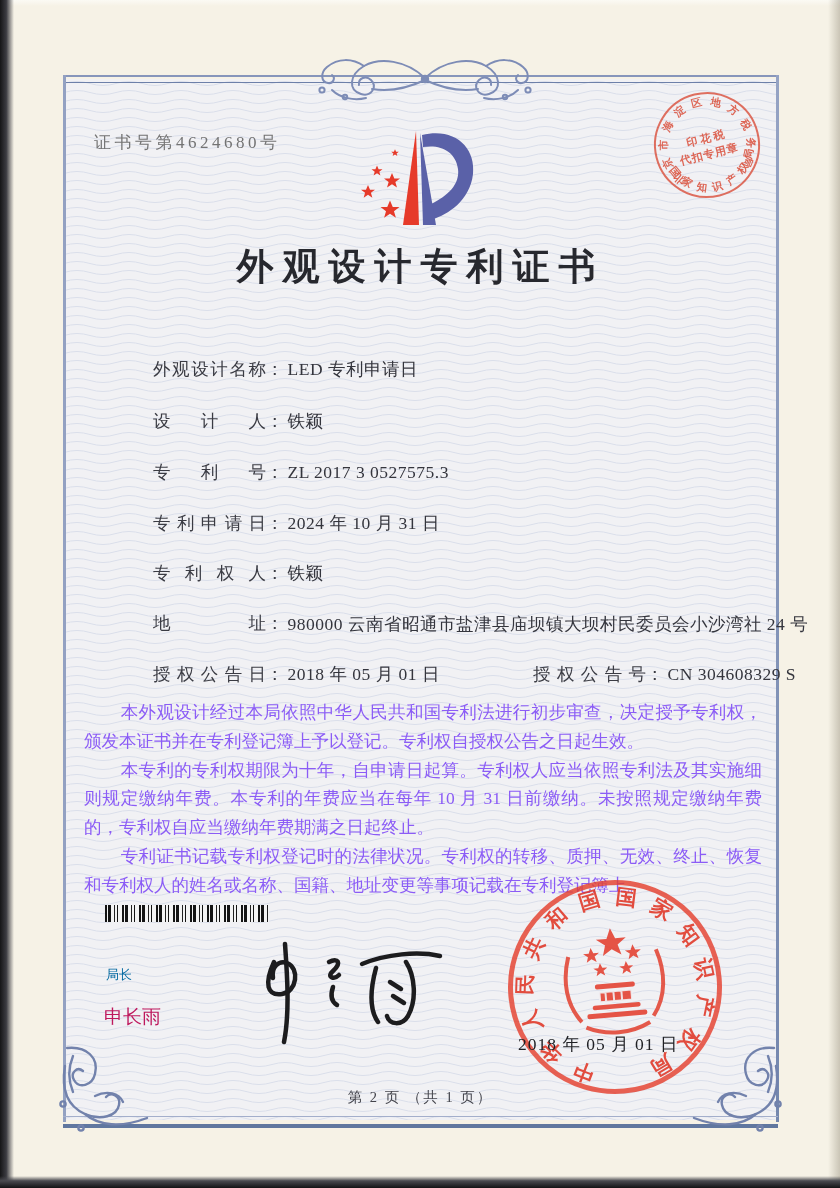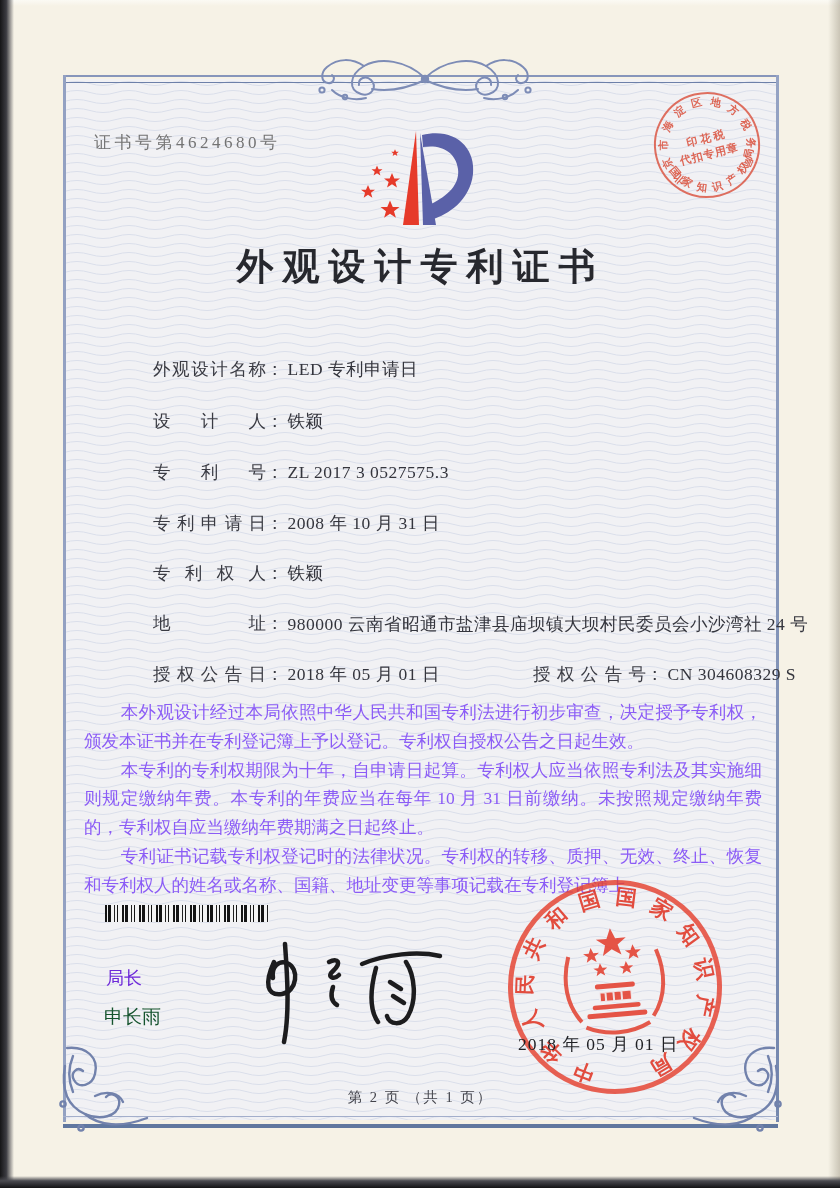--- a/index.html
+++ b/index.html
@@ -35,23 +35,23 @@
   .flabel{display:inline-block;width:113px;text-align:justify;text-align-last:justify;color:#3a3b43;margin-left:48px;}
   .fcolon{display:inline-block;margin-right:4px;color:#3a3b43;}
   .fvalue{color:#34353d;letter-spacing:.5px;}
   .fvalue.wrap{display:inline-block;width:522px;white-space:normal;vertical-align:top;line-height:26px;}
   .frow.right{left:485px;}
   .paras{position:absolute;left:84px;top:698px;width:678px;z-index:4;}
   .paras p{margin:0;text-indent:2.1em;font-size:17.5px;line-height:28.8px;text-align:justify;color:#8b5cf6;}
   .barcode{position:absolute;left:105px;top:905px;width:164px;height:17px;z-index:4;
       background:repeating-linear-gradient(90deg,#141414 0 2px,#f4f4f4 2px 3px,#141414 3px 6px,
       #f4f4f4 6px 9px,#222 9px 10px,#f4f4f4 10px 12px,#141414 12px 13px,#f4f4f4 13px 17px);}
-  .director-label{position:absolute;left:106px;top:966px;font-size:18px;color:#6d28d9;z-index:4;
+  .director-label{position:absolute;left:106px;top:966px;font-size:13px;color:#0369a1;z-index:4;
       font-family:Liberation Mono, monospace;}
-  .director-name{position:absolute;left:104px;top:1004px;font-size:19px;color:#14532d;z-index:4;
+  .director-name{position:absolute;left:104px;top:1004px;font-size:19px;color:#be185d;z-index:4;
       font-family:"Liberation Sans","DejaVu Sans",sans-serif;}
   .signature{position:absolute;left:234px;top:932px;z-index:5;}
   
   .seal{position:absolute;left:505px;top:877px;width:220px;height:220px;transform:rotate(-5deg);z-index:4;}
   .seal-ring{position:absolute;inset:3px;border:5px solid rgba(228,64,46,.82);border-radius:50%;}
   .seal-arc{position:absolute;inset:0;font-weight:bold;color:rgba(224,58,42,.9);}
   .arc-ch{position:absolute;left:50%;top:50%;text-align:center;}
   .emblem{position:absolute;left:50px;top:42px;}
   .seal-date{position:absolute;left:518px;top:1032px;font-size:17.5px;letter-spacing:1px;color:#1f2024;z-index:6;}
   
@@ -147,21 +147,21 @@
   <div class="frow" style="top:357px">
     <span class="flabel">外观设计名称</span><span class="fcolon">：</span><span class="fvalue">LED 专利申请日</span>
   </div>
   <div class="frow" style="top:409px">
     <span class="flabel">设计人</span><span class="fcolon">：</span><span class="fvalue">铁颖</span>
   </div>
   <div class="frow" style="top:460px">
     <span class="flabel">专利号</span><span class="fcolon">：</span><span class="fvalue">ZL 2017 3 0527575.3</span>
   </div>
   <div class="frow" style="top:511px">
-    <span class="flabel">专利申请日</span><span class="fcolon">：</span><span class="fvalue">2008 年 10 月 31 日</span>
+    <span class="flabel">专利申请日</span><span class="fcolon">：</span><span class="fvalue">2024 年 10 月 31 日</span>
   </div>
   <div class="frow" style="top:561px">
     <span class="flabel">专利权人</span><span class="fcolon">：</span><span class="fvalue">铁颖</span>
   </div>
   <div class="frow" style="top:611px">
     <span class="flabel">地址</span><span class="fcolon">：</span><span class="fvalue wrap">980000 云南省昭通市盐津县庙坝镇大坝村民委员会小沙湾社 24 号</span>
   </div>
   <div class="frow" style="top:662px">
     <span class="flabel">授权公告日</span><span class="fcolon">：</span><span class="fvalue">2018 年 05 月 01 日</span>
   </div>

